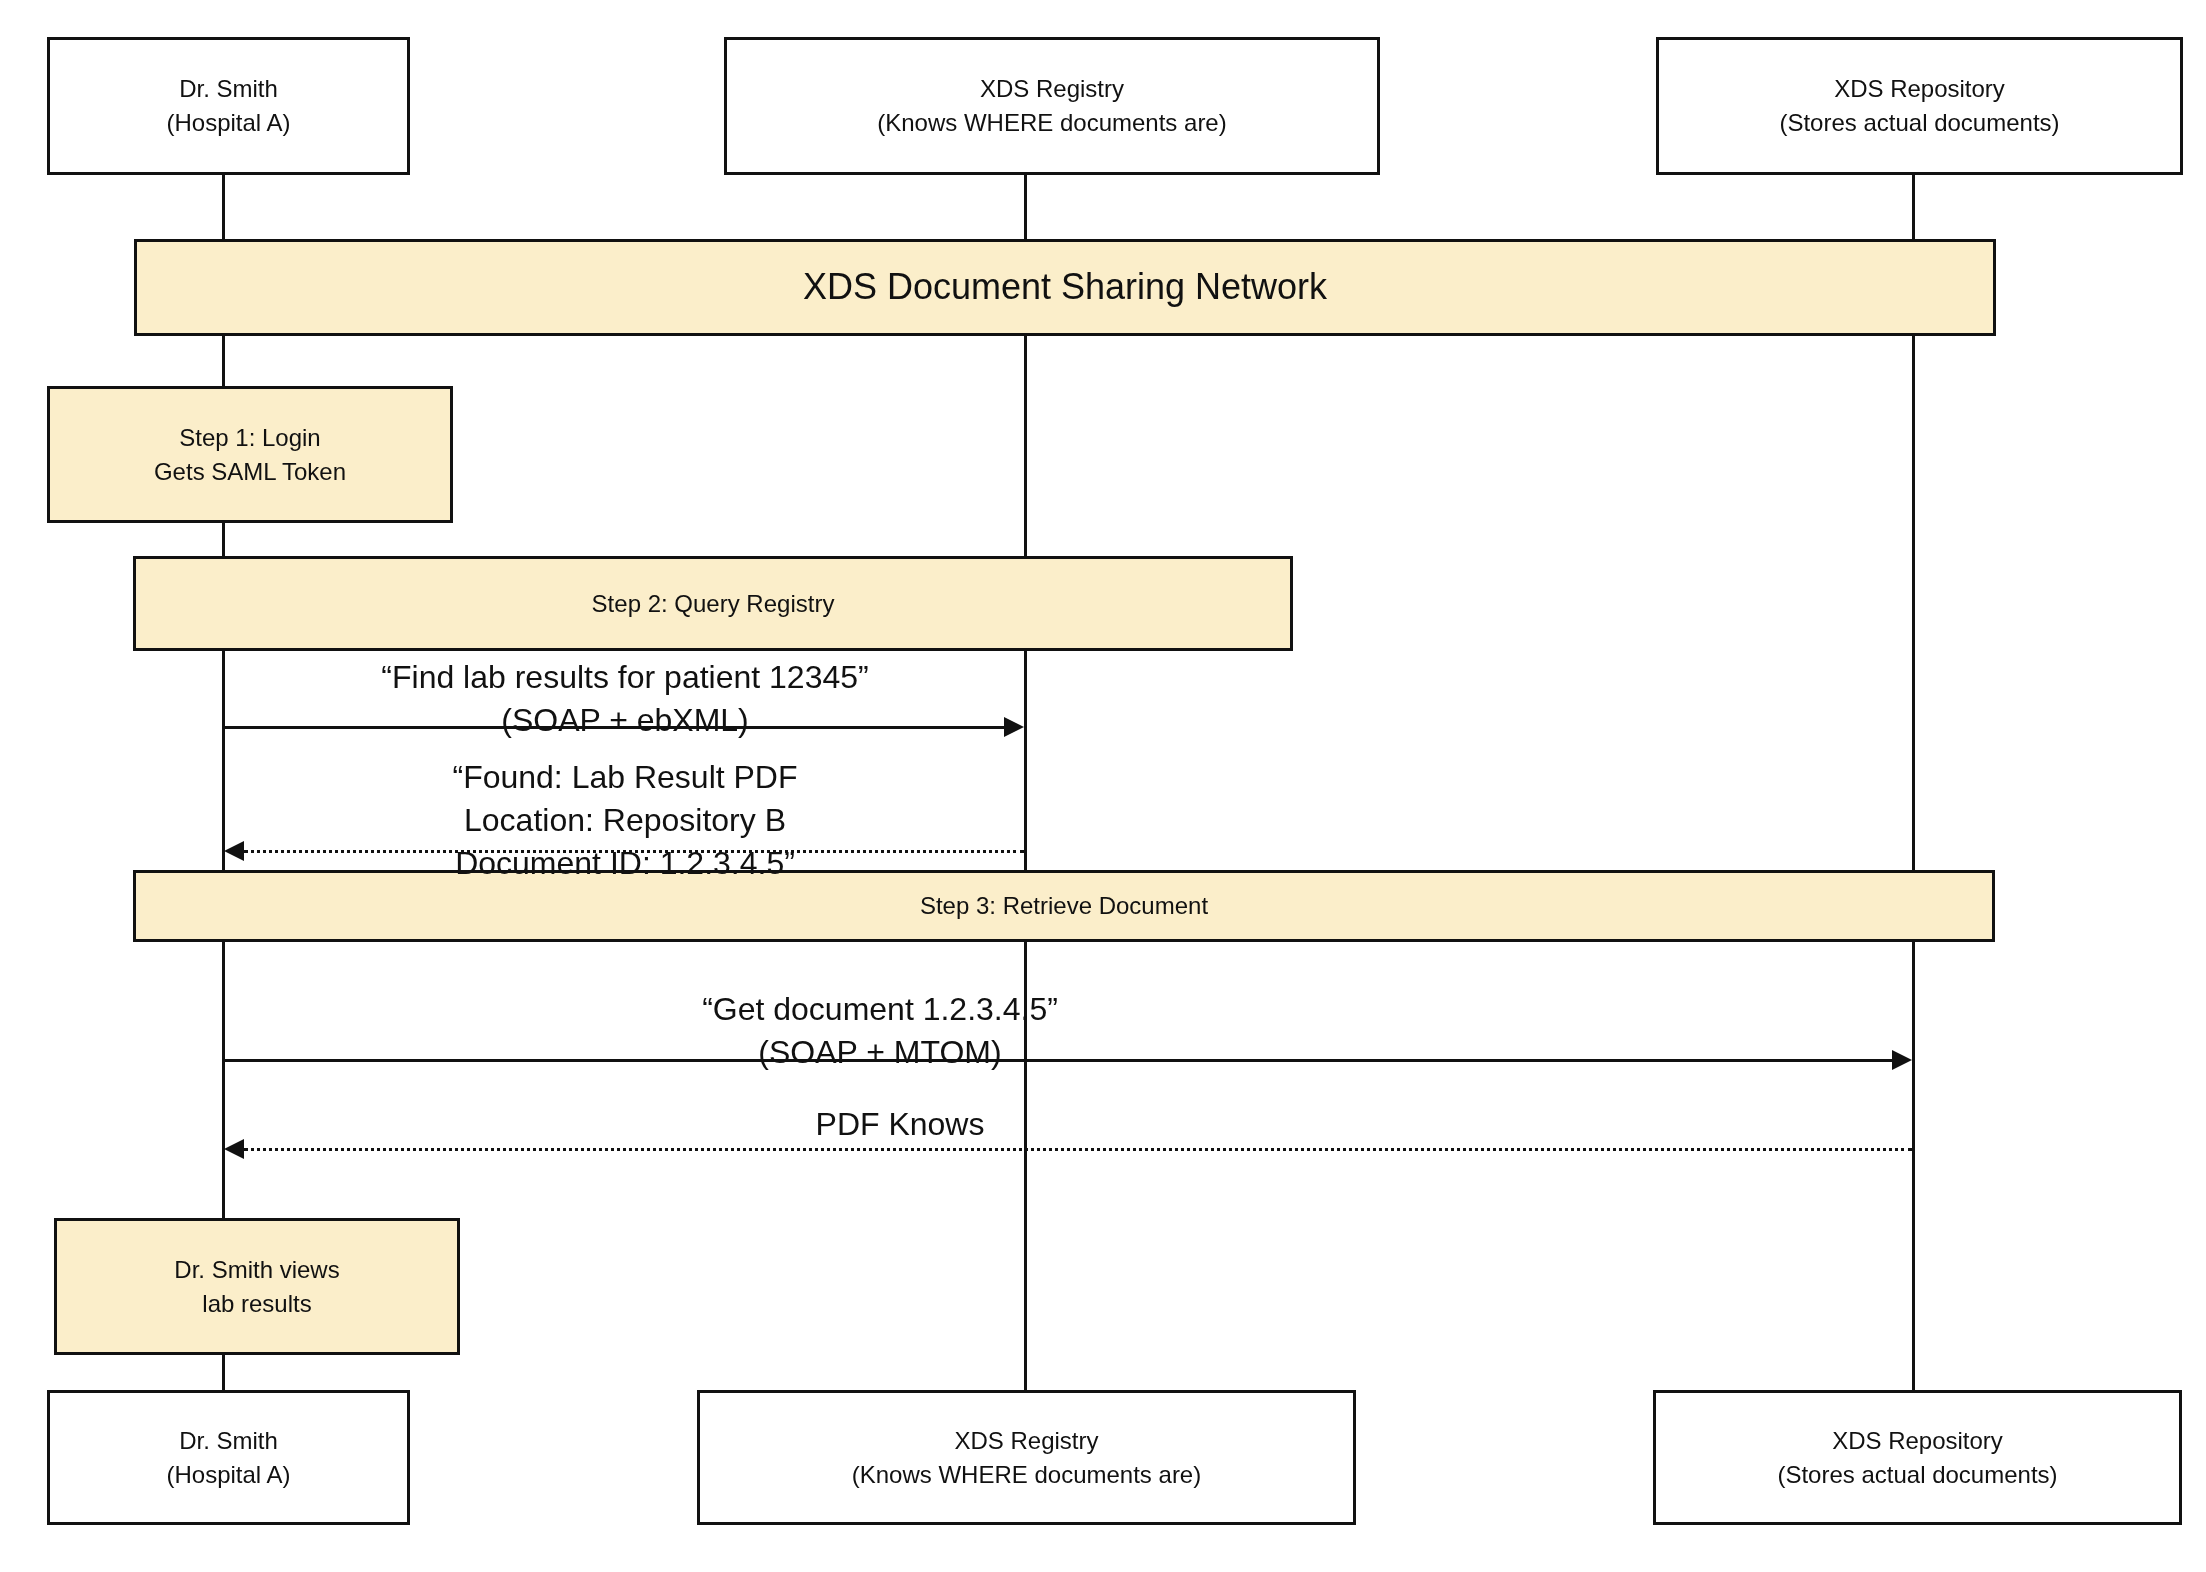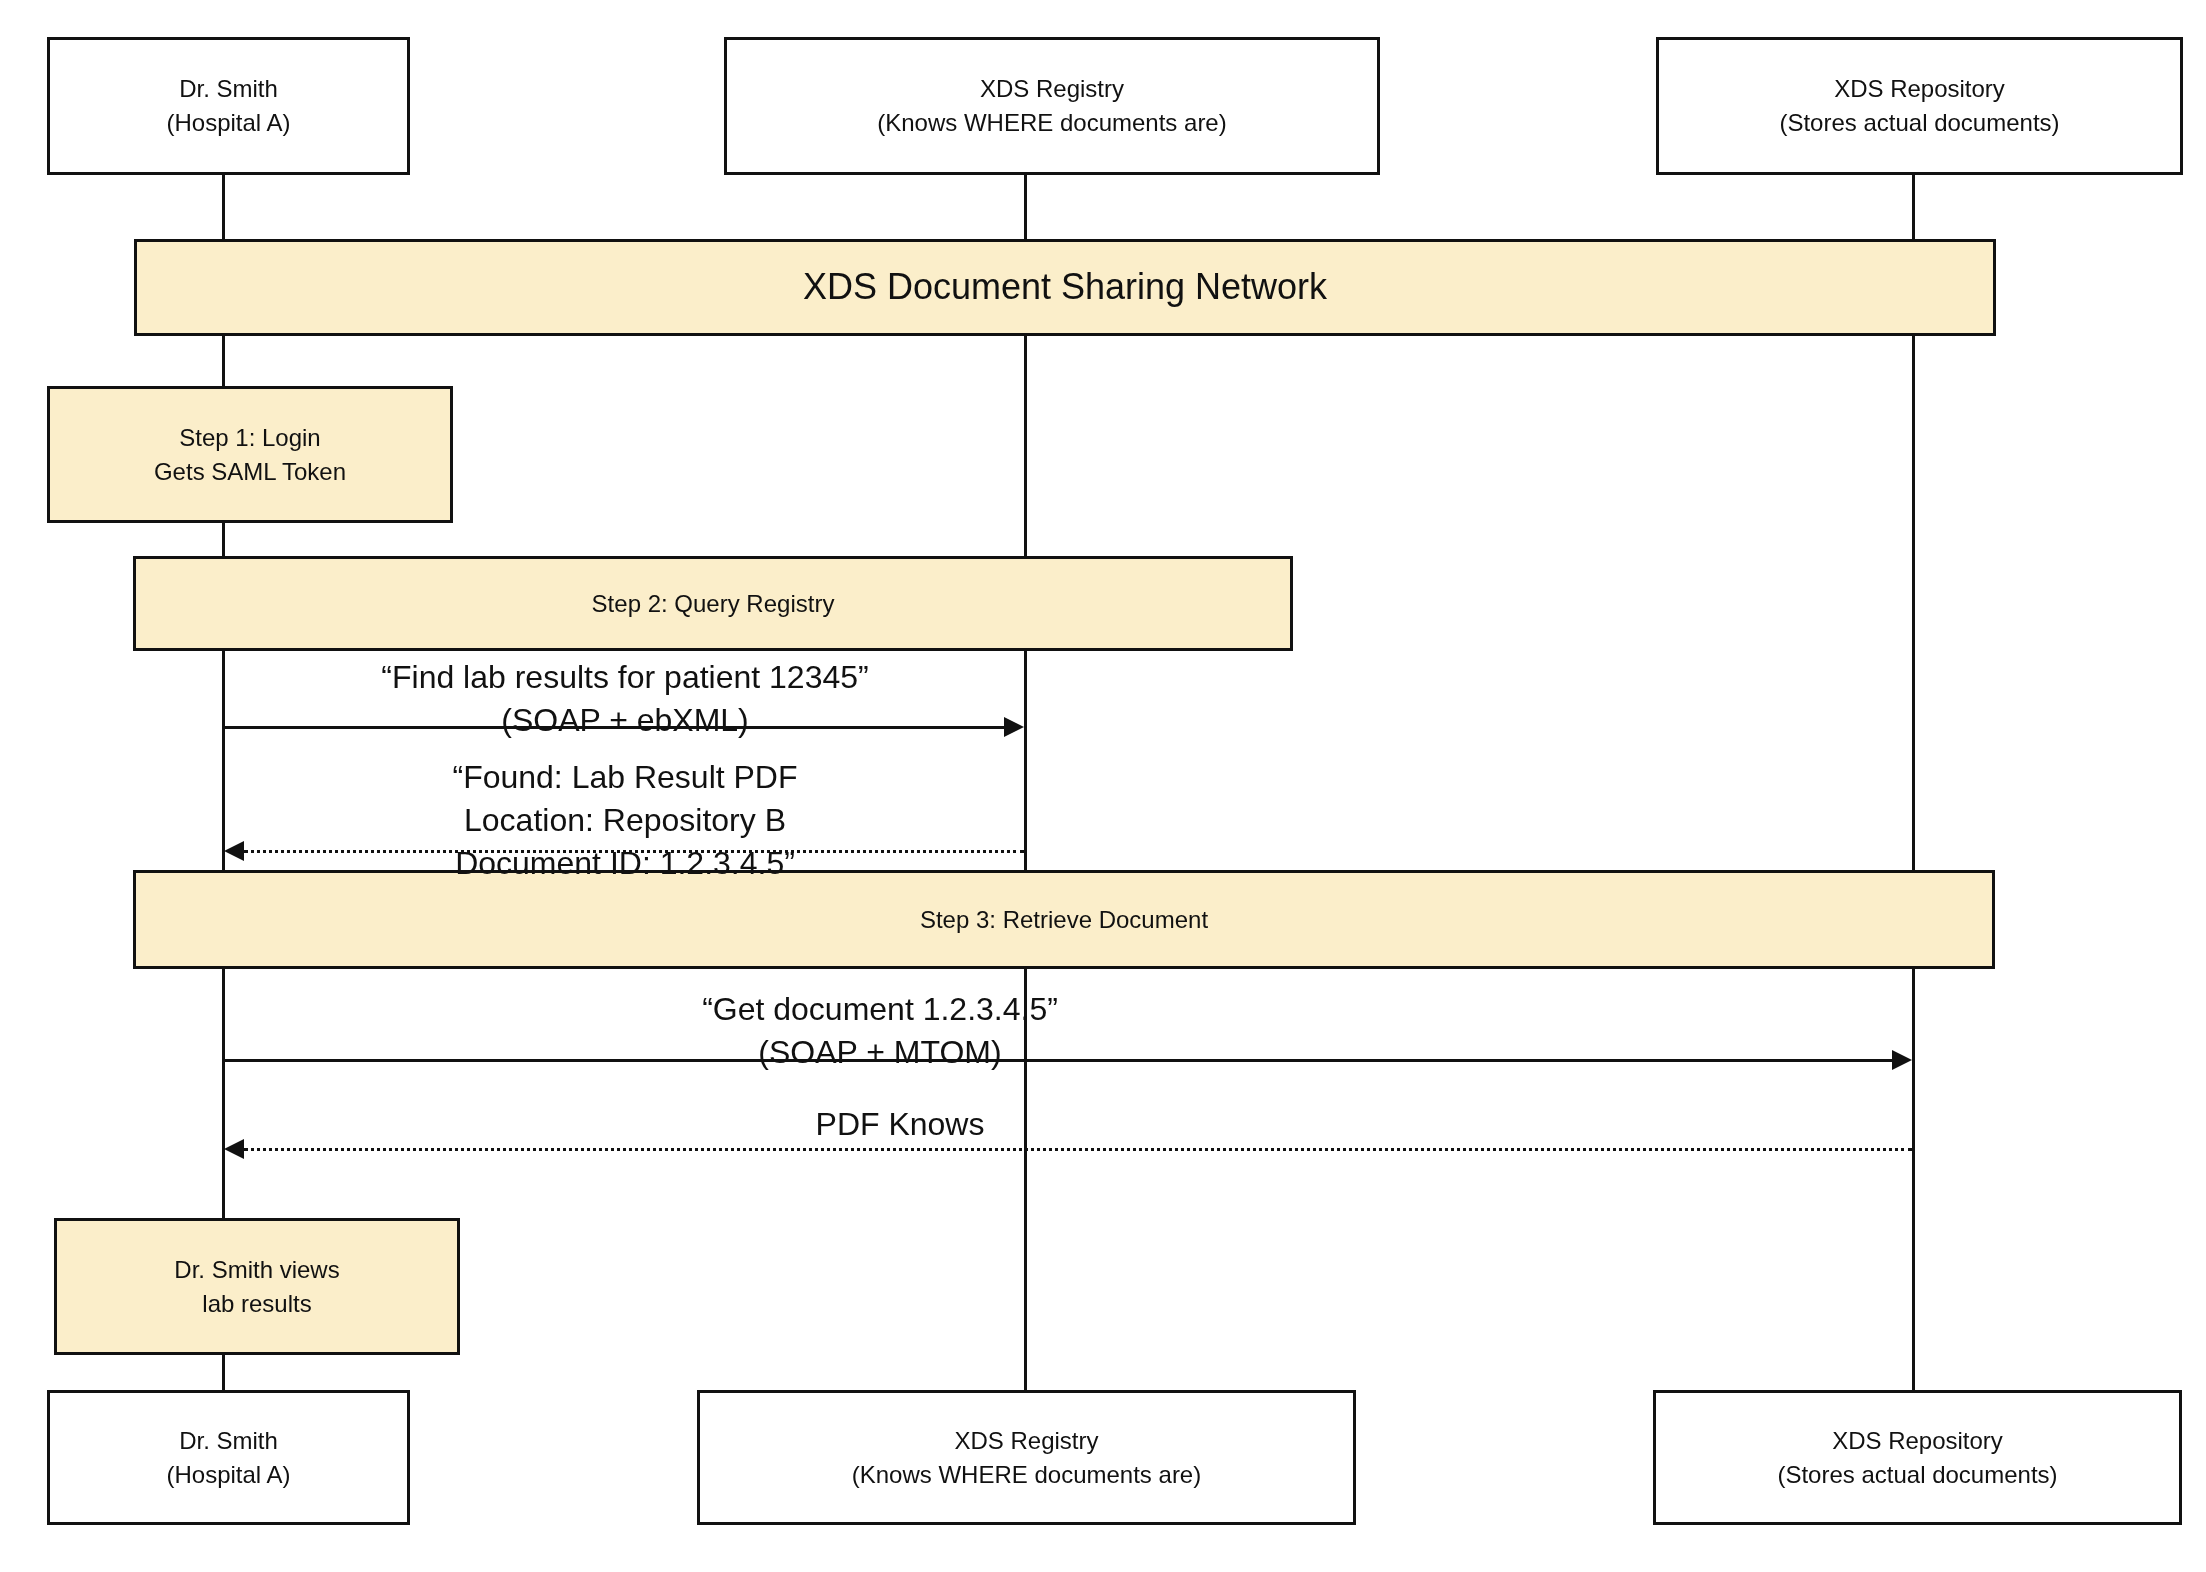--- a/index.html
+++ b/index.html
@@ -73,21 +73,21 @@
     <span>XDS Document Sharing Network</span>
   </div>
 
   <div class="box hl" style="left:47px; top:386px; width:406px; height:137px;">
     <span>Step 1: Login
 Gets SAML Token</span>
   </div>
   <div class="box hl" style="left:133px; top:556px; width:1160px; height:95px;">
     <span>Step 2: Query Registry</span>
   </div>
-  <div class="box hl" style="left:133px; top:870px; width:1862px; height:99px;">
+  <div class="box hl" style="left:133px; top:870px; width:1862px; height:72px;">
     <span>Step 3: Retrieve Document</span>
   </div>
 
   <div class="box hl" style="left:46px; top:1218px; width:406px; height:137px;margin-left:8px;">
     <span>Dr. Smith views
 lab results</span>
   </div>
 
   <div class="box" style="left:47px; top:37px; width:363px; height:138px;">
     <span>Dr. Smith

